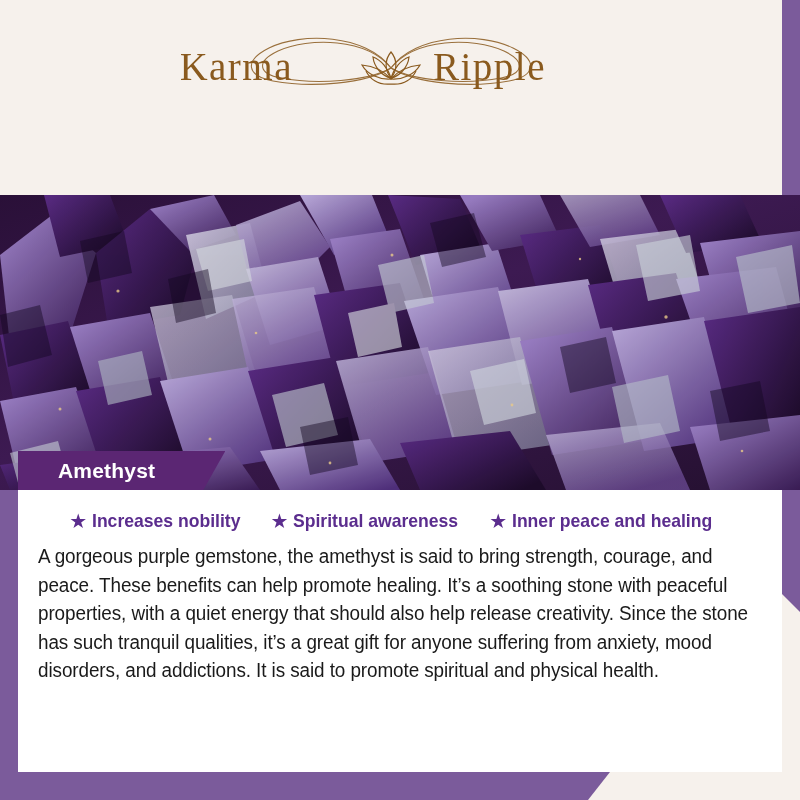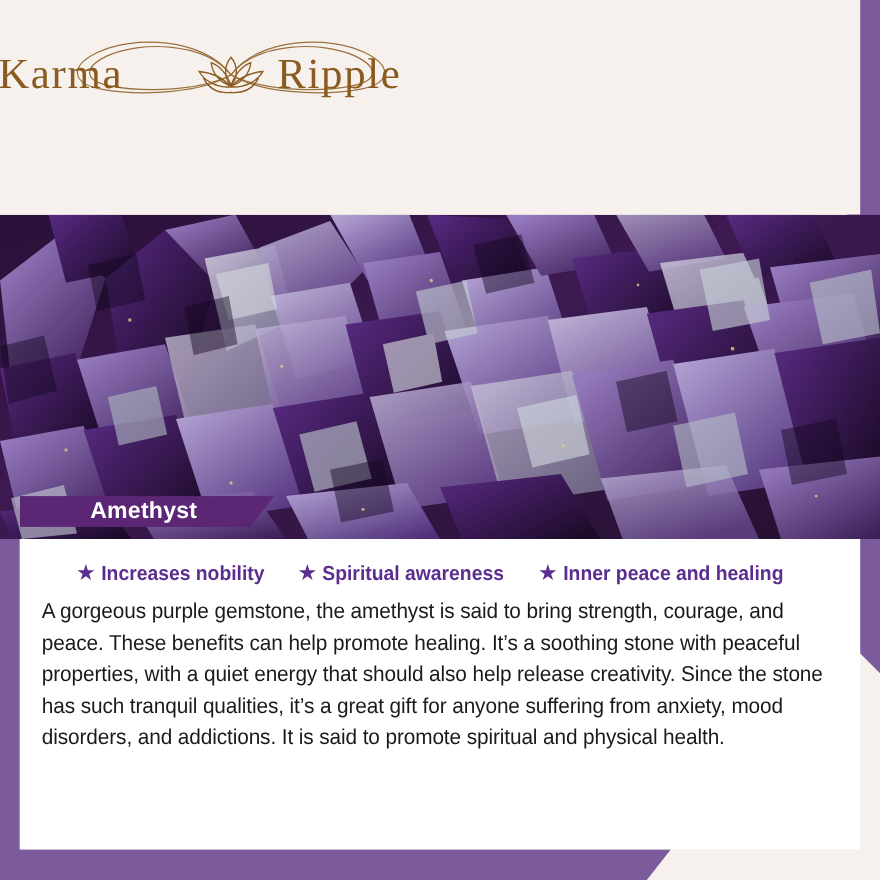--- a/index.html
+++ b/index.html
@@ -50,21 +50,21 @@
   .header {
     position:absolute;
     top:0; left:0; right:18px;
     height:195px;
     background:#F6F1EC;
     z-index:2;
   }
   .logo-wrap {
     position:absolute;
     top:26px; left:0; right:0;
-    display:flex; justify-content:flex-start; align-items:center;
+    display:flex; justify-content:center; align-items:center;
   }
   .logo-svg { display:block; }
   .logo-text {
     font-family:"Liberation Serif", serif;
     font-size:39px;
     fill:#8A5A1E;
     letter-spacing:1.5px;
   }
 
   .title-plate {
@@ -90,22 +90,22 @@
     left:0; top:195px;
     width:800px; height:295px;
     overflow:hidden;
     z-index:1;
   }
   .image-band svg { display:block; width:800px; height:295px; }
 
   .stone-label {
     position:absolute;
     left:18px; top:451px;
-    height:28px;
-    padding:0 70px 0 64px;
+    height:39px;
+    padding:0 70px 0 40px;
     display:flex; align-items:center;
     background:#5B2673;
     z-index:3;
     clip-path: polygon(0 0, 100% 0, calc(100% - 22px) 100%, 0 100%);
   }
   .stone-label span {
     font-family:"Liberation Sans", sans-serif;
     font-weight:bold;
     font-size:21px;
     color:#FFFFFF;

